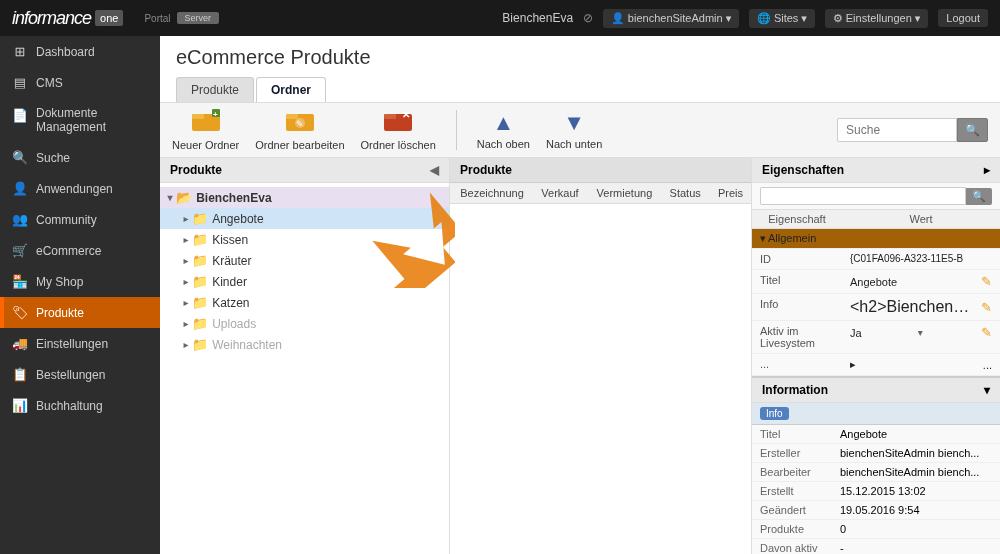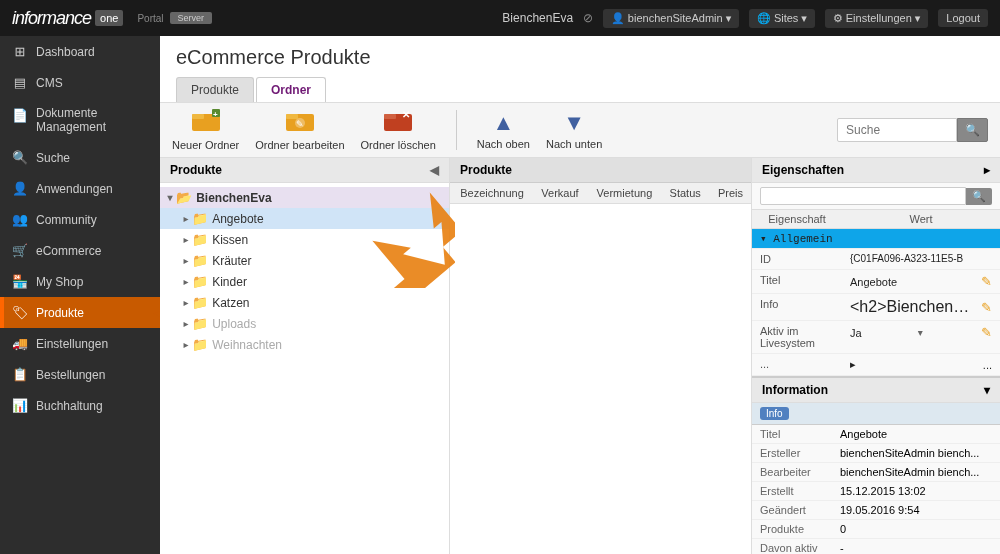--- a/index.html
+++ b/index.html
@@ -30,21 +30,21 @@
       background: #555;
       color: #fff;
       font-size: 11px;
       padding: 2px 5px;
       border-radius: 2px;
       font-style: normal;
     }
     .logo-portal {
       color: #888;
       font-size: 10px;
-      margin-left: 10px;
+      margin-left: 17px;
     }
     .logo-server {
       background: #666;
       color: #ccc;
       font-size: 9px;
       padding: 1px 8px;
       border-radius: 2px;
       margin-left: 2px;
     }
     .topbar-right {
@@ -130,21 +130,21 @@
       border: 1px solid #ccc;
       border-bottom: none;
       cursor: pointer;
       border-radius: 3px 3px 0 0;
       font-size: 12px;
       color: #444;
     }
     .tab.active {
       background: #fff;
       border-color: #ccc;
-      color: #701a75;
+      color: #0f172a;
       font-weight: bold;
     }
 
     
     .toolbar-area {
       background: #f5f5f5;
       border-bottom: 1px solid #ddd;
       padding: 6px 12px;
       display: flex;
       align-items: center;
@@ -340,23 +340,22 @@
     }
     .prop-table td:first-child {
       color: #555;
       width: 90px;
     }
     .prop-table td:last-child {
       color: #222;
       font-weight: 500;
     }
     .prop-group-header {
-      background: #0ea5e9;
+      background: #a16207;
       font-weight: bold;
-      font-family: Liberation Mono, monospace;
     }
     .prop-group-header td {
       padding: 3px 8px;
       font-size: 11px;
       color: #333;
     }
     .prop-edit-btn {
       color: #e8a020;
       cursor: pointer;
       font-size: 13px;

